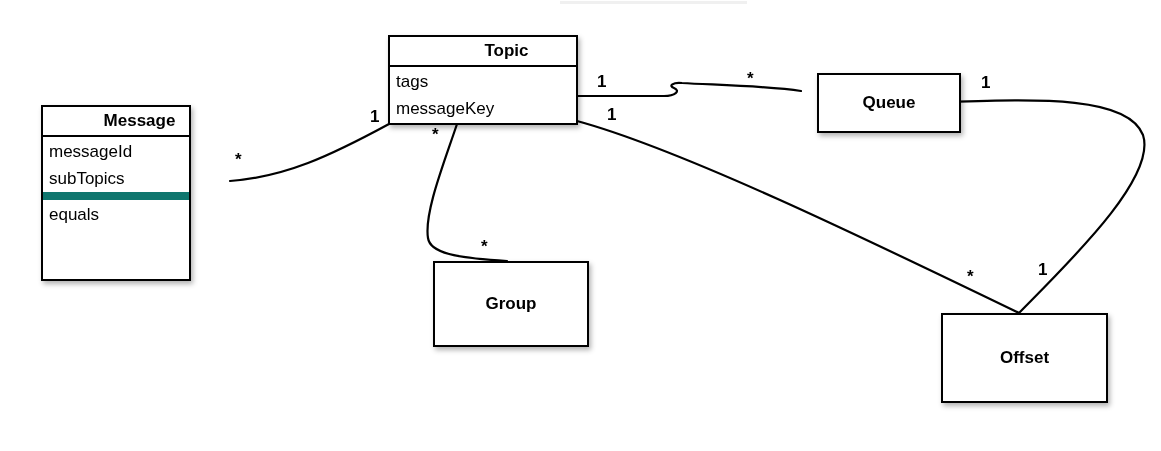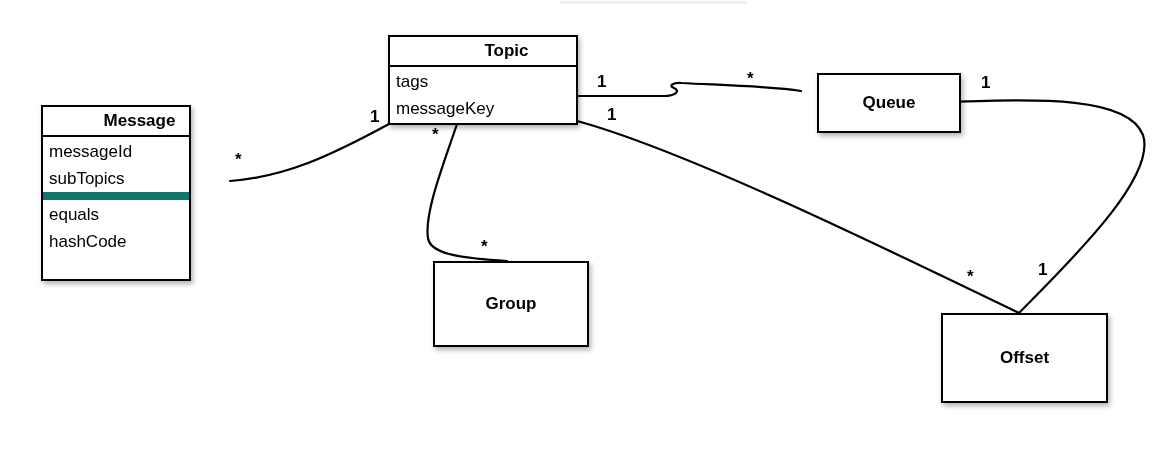--- a/index.html
+++ b/index.html
@@ -90,21 +90,20 @@
   </div>
 
   <div class="uml-box" style="left:41px; top:105px; width:150px; height:176px;">
     <div class="uml-title with-rule">Message</div>
     <div class="uml-compartment with-rule">
       <div class="uml-member">messageId</div>
       <div class="uml-member">subTopics</div>
     </div>
     <div class="uml-compartment">
       <div class="uml-member">equals</div>
-      <div class="uml-member">hashCode</div>
     </div>
   </div>
 
   <div class="uml-box simple-box" style="left:801px; top:73px; width:144px; height:60px;">
     <div class="uml-title">Queue</div>
   </div>
 
   <div class="uml-box simple-box" style="left:417px; top:261px; width:156px; height:86px;">
     <div class="uml-title">Group</div>
   </div>

